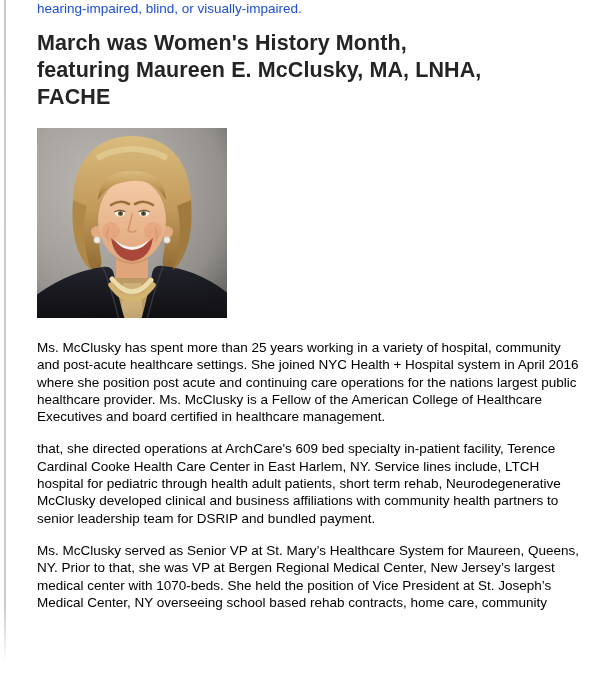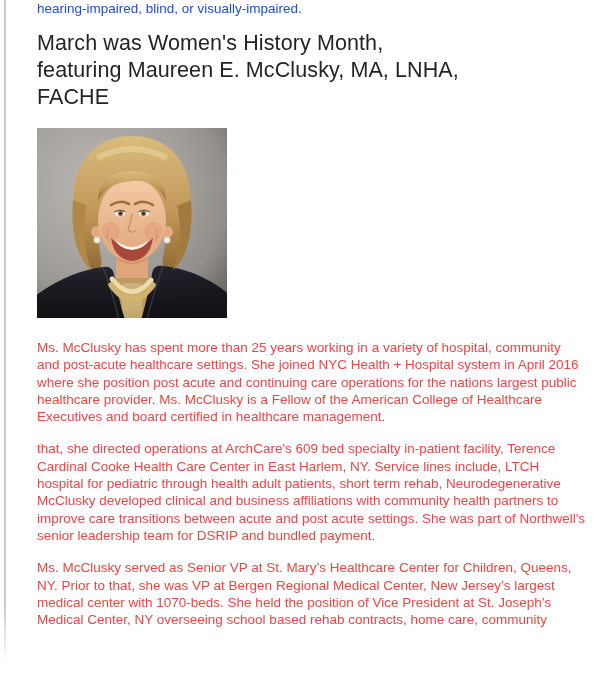--- a/index.html
+++ b/index.html
@@ -11,26 +11,26 @@
   }
   .left-rule {
     position:absolute; left:4px; top:0; width:2px; height:662px;
     background:linear-gradient(to bottom,#c9c9c9 0%,#cccccc 92%,rgba(204,204,204,0) 100%);
   }
   .content { position:absolute; left:37px; top:0; width:540px; }
   .fragment-line {
     font-size:13.5px; line-height:17px; color:#1d4ed8; white-space:nowrap;
   }
   .article-title {
-    margin-top:13px; font-size:21.5px; line-height:27px; font-weight:normal;
+    margin-top:13px; font-size:21.5px; line-height:27px; font-weight:bold;
     color:#242424; letter-spacing:0.1px;
   }
   .article-title .t-line { white-space:nowrap; }
   .photo { display:block; margin-top:17px; width:190px; height:190px; }
-  .para { font-size:13.5px; line-height:17.3px; color:#ef4444; }
+  .para { font-size:13.5px; line-height:17.3px; color:#000000; }
   .para .line { white-space:nowrap; }
   .para-1 { margin-top:21px; }
   .para-2 { margin-top:15px; }
   .para-3 { margin-top:15px; }
 </style>
 </head>
 <body>
 
 <div class="left-rule"></div>
 
@@ -133,24 +133,23 @@
     <div class="line">where she position post acute and continuing care operations for the nations largest public</div>
     <div class="line">healthcare provider. Ms. McClusky is a Fellow of the American College of Healthcare</div>
     <div class="line">Executives and board certified in healthcare management.</div>
   </div>
 
   <div class="para para-2">
     <div class="line">that, she directed operations at ArchCare's 609 bed specialty in-patient facility, Terence</div>
     <div class="line">Cardinal Cooke Health Care Center in East Harlem, NY. Service lines include, LTCH</div>
     <div class="line">hospital for pediatric through health adult patients, short term rehab, Neurodegenerative</div>
     <div class="line">McClusky developed clinical and business affiliations with community health partners to</div>
-    <div class="line">improve care transitions between acute and post acute settings. She was part of Northwell's</div>
     <div class="line">senior leadership team for DSRIP and bundled payment.</div>
   </div>
 
   <div class="para para-3">
-    <div class="line">Ms. McClusky served as Senior VP at St. Mary’s Healthcare Center for Children, Queens,</div>
+    <div class="line">Ms. McClusky served as Senior VP at St. Mary’s Healthcare System for Maureen, Queens,</div>
     <div class="line">NY. Prior to that, she was VP at Bergen Regional Medical Center, New Jersey’s largest</div>
     <div class="line">medical center with 1070-beds. She held the position of Vice President at St. Joseph’s</div>
     <div class="line">Medical Center, NY overseeing school based rehab contracts, home care, community</div>
   </div>
 
 </div>
 
 </body></html>

